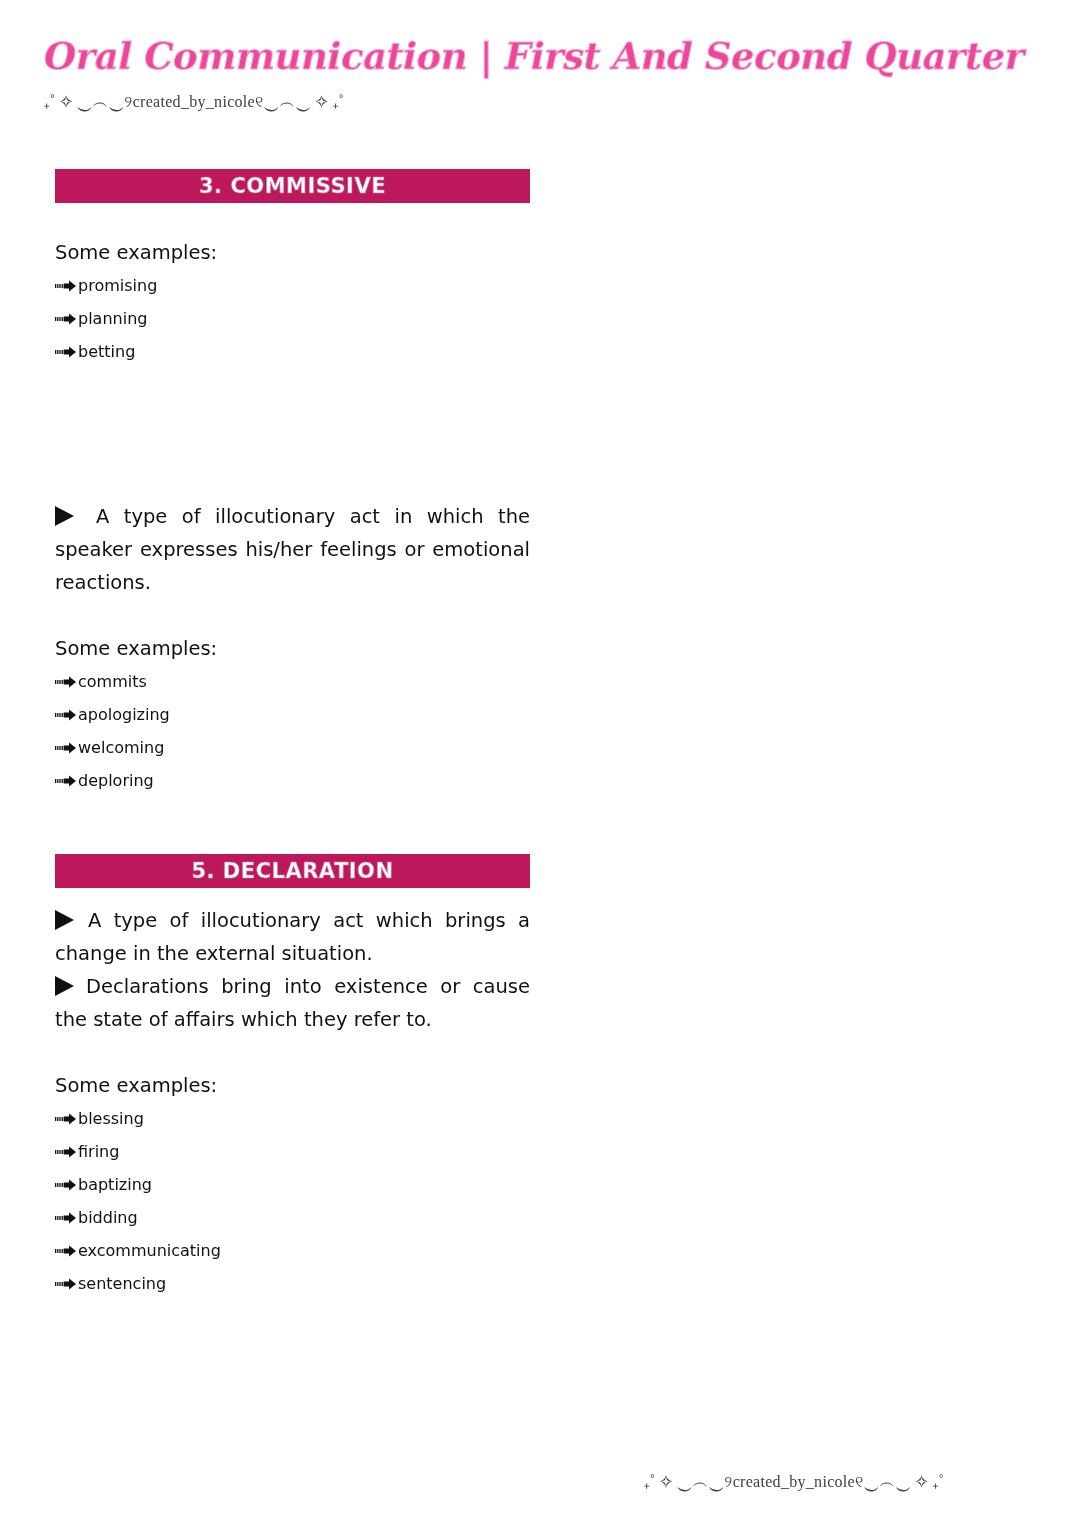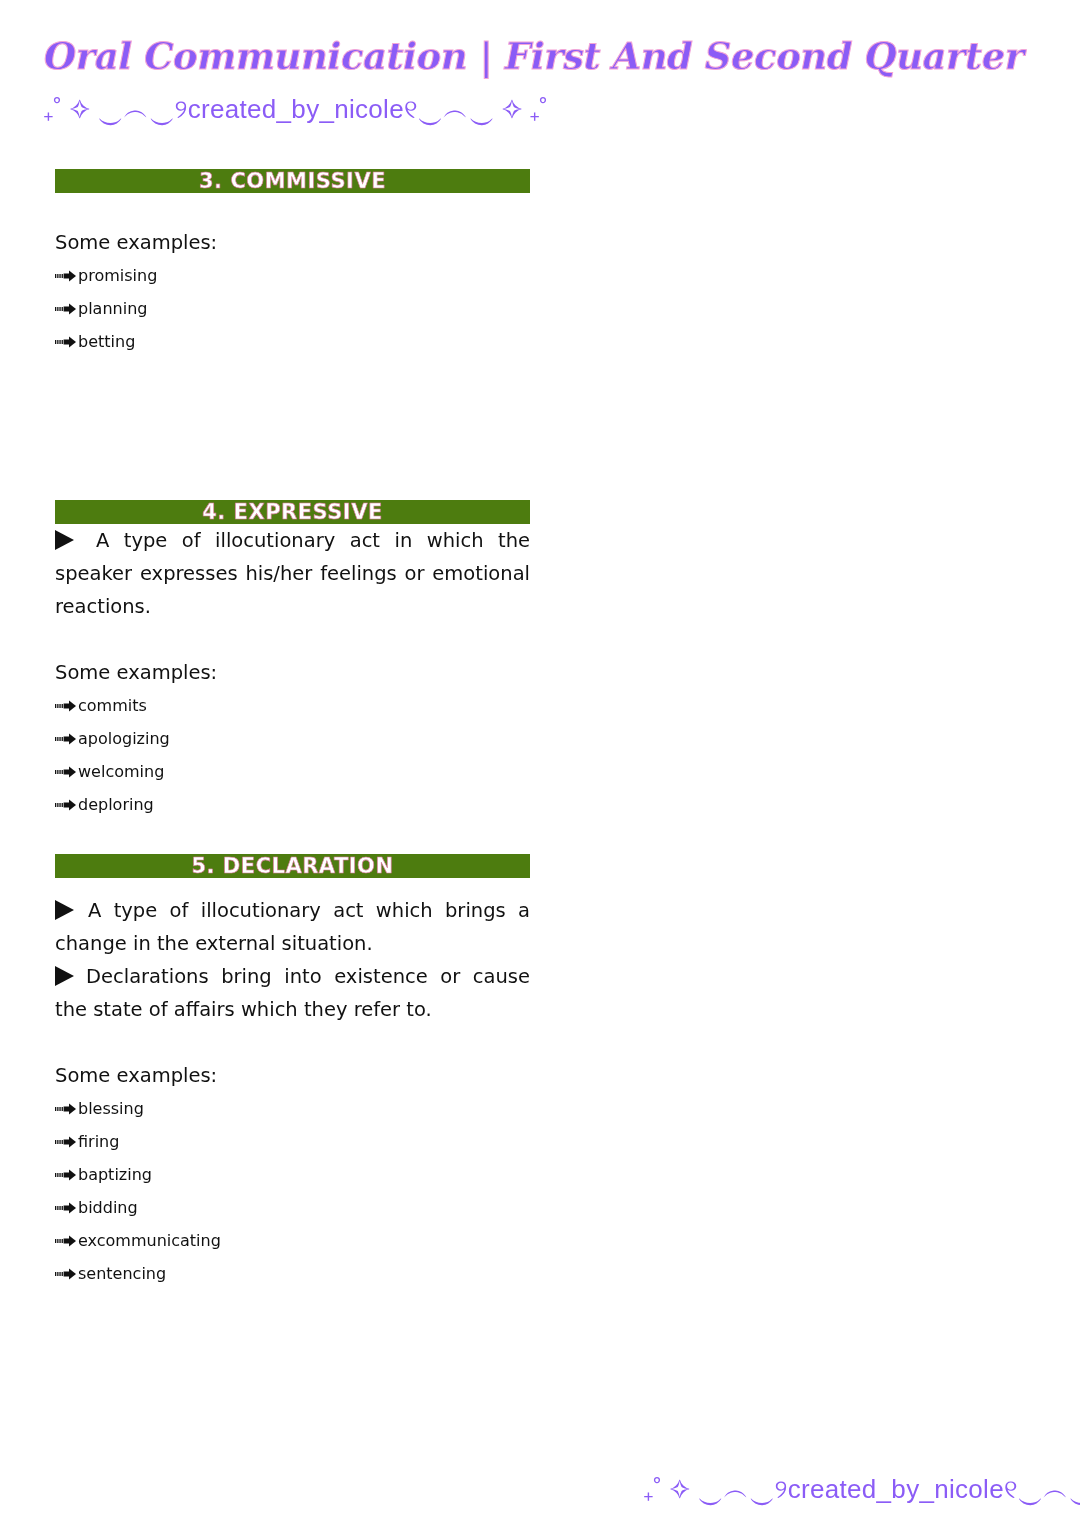--- a/index.html
+++ b/index.html
@@ -17,43 +17,43 @@
     }
     .page-title {
       position: absolute;
       left: 44px;
       top: 34px;
       font-family: "DejaVu Serif", serif;
       font-style: italic;
       font-weight: bold;
       font-size: 37px;
       letter-spacing: -0.5px;
-      color: #8b5cf6;
+      color: #ec4899;
       -webkit-text-stroke: 1px #f4a6d6;
       white-space: nowrap;
     }
     .signature {
       position: absolute;
-      font-family: Liberation Sans, sans-serif;
-      font-size: 26px;
-      color: #8b5cf6;
+      font-family: Liberation Serif, serif;
+      font-size: 16px;
+      color: #404040;
       white-space: nowrap;
       letter-spacing: 0.3px;
     }
     .signature.top { left: 44px; top: 92px; }
     .signature.bottom { left: 644px; top: 1472px; }
 
     .section {
       position: absolute;
       left: 55px;
       width: 475px;
     }
     .section-bar {
-      height: 24px;
-      background: #4d7c0f;
+      height: 34px;
+      background: #be185d;
       display: flex;
       align-items: center;
       justify-content: center;
     }
     .section-bar span {
       font-family: "DejaVu Sans", sans-serif;
       font-weight: bold;
       font-size: 21px;
       color: #ffffff;
       letter-spacing: 0.5px;
@@ -152,23 +152,20 @@
             <rect x="8.6" y="4.5" width="6" height="5" fill="#111"></rect>
             <polygon points="14,1.5 21,7 14,12.5" fill="#111"></polygon>
           </svg>
         </span>
         <span>betting</span>
       </li>
   </ul>
 </section>
 
 <section class="section" style="top:500px;">
-  <div class="section-bar">
-    <span>4. EXPRESSIVE</span>
-  </div>
   <p class="para wide-tri" style="margin-top:0px;">
     <span class="tri"></span><span>A type of illocutionary act in which the speaker expresses his/her feelings or emotional reactions.</span>
   </p>
   <div class="spacer"></div>
   <div class="examples-label">Some examples:</div>
   <ul class="ex-list">
     <li class="ex-item">
         <span class="ex-arrow">
           <svg width="22" height="14" viewBox="0 0 22 14">
             <rect x="0" y="5" width="1.3" height="4" fill="#111"></rect>

